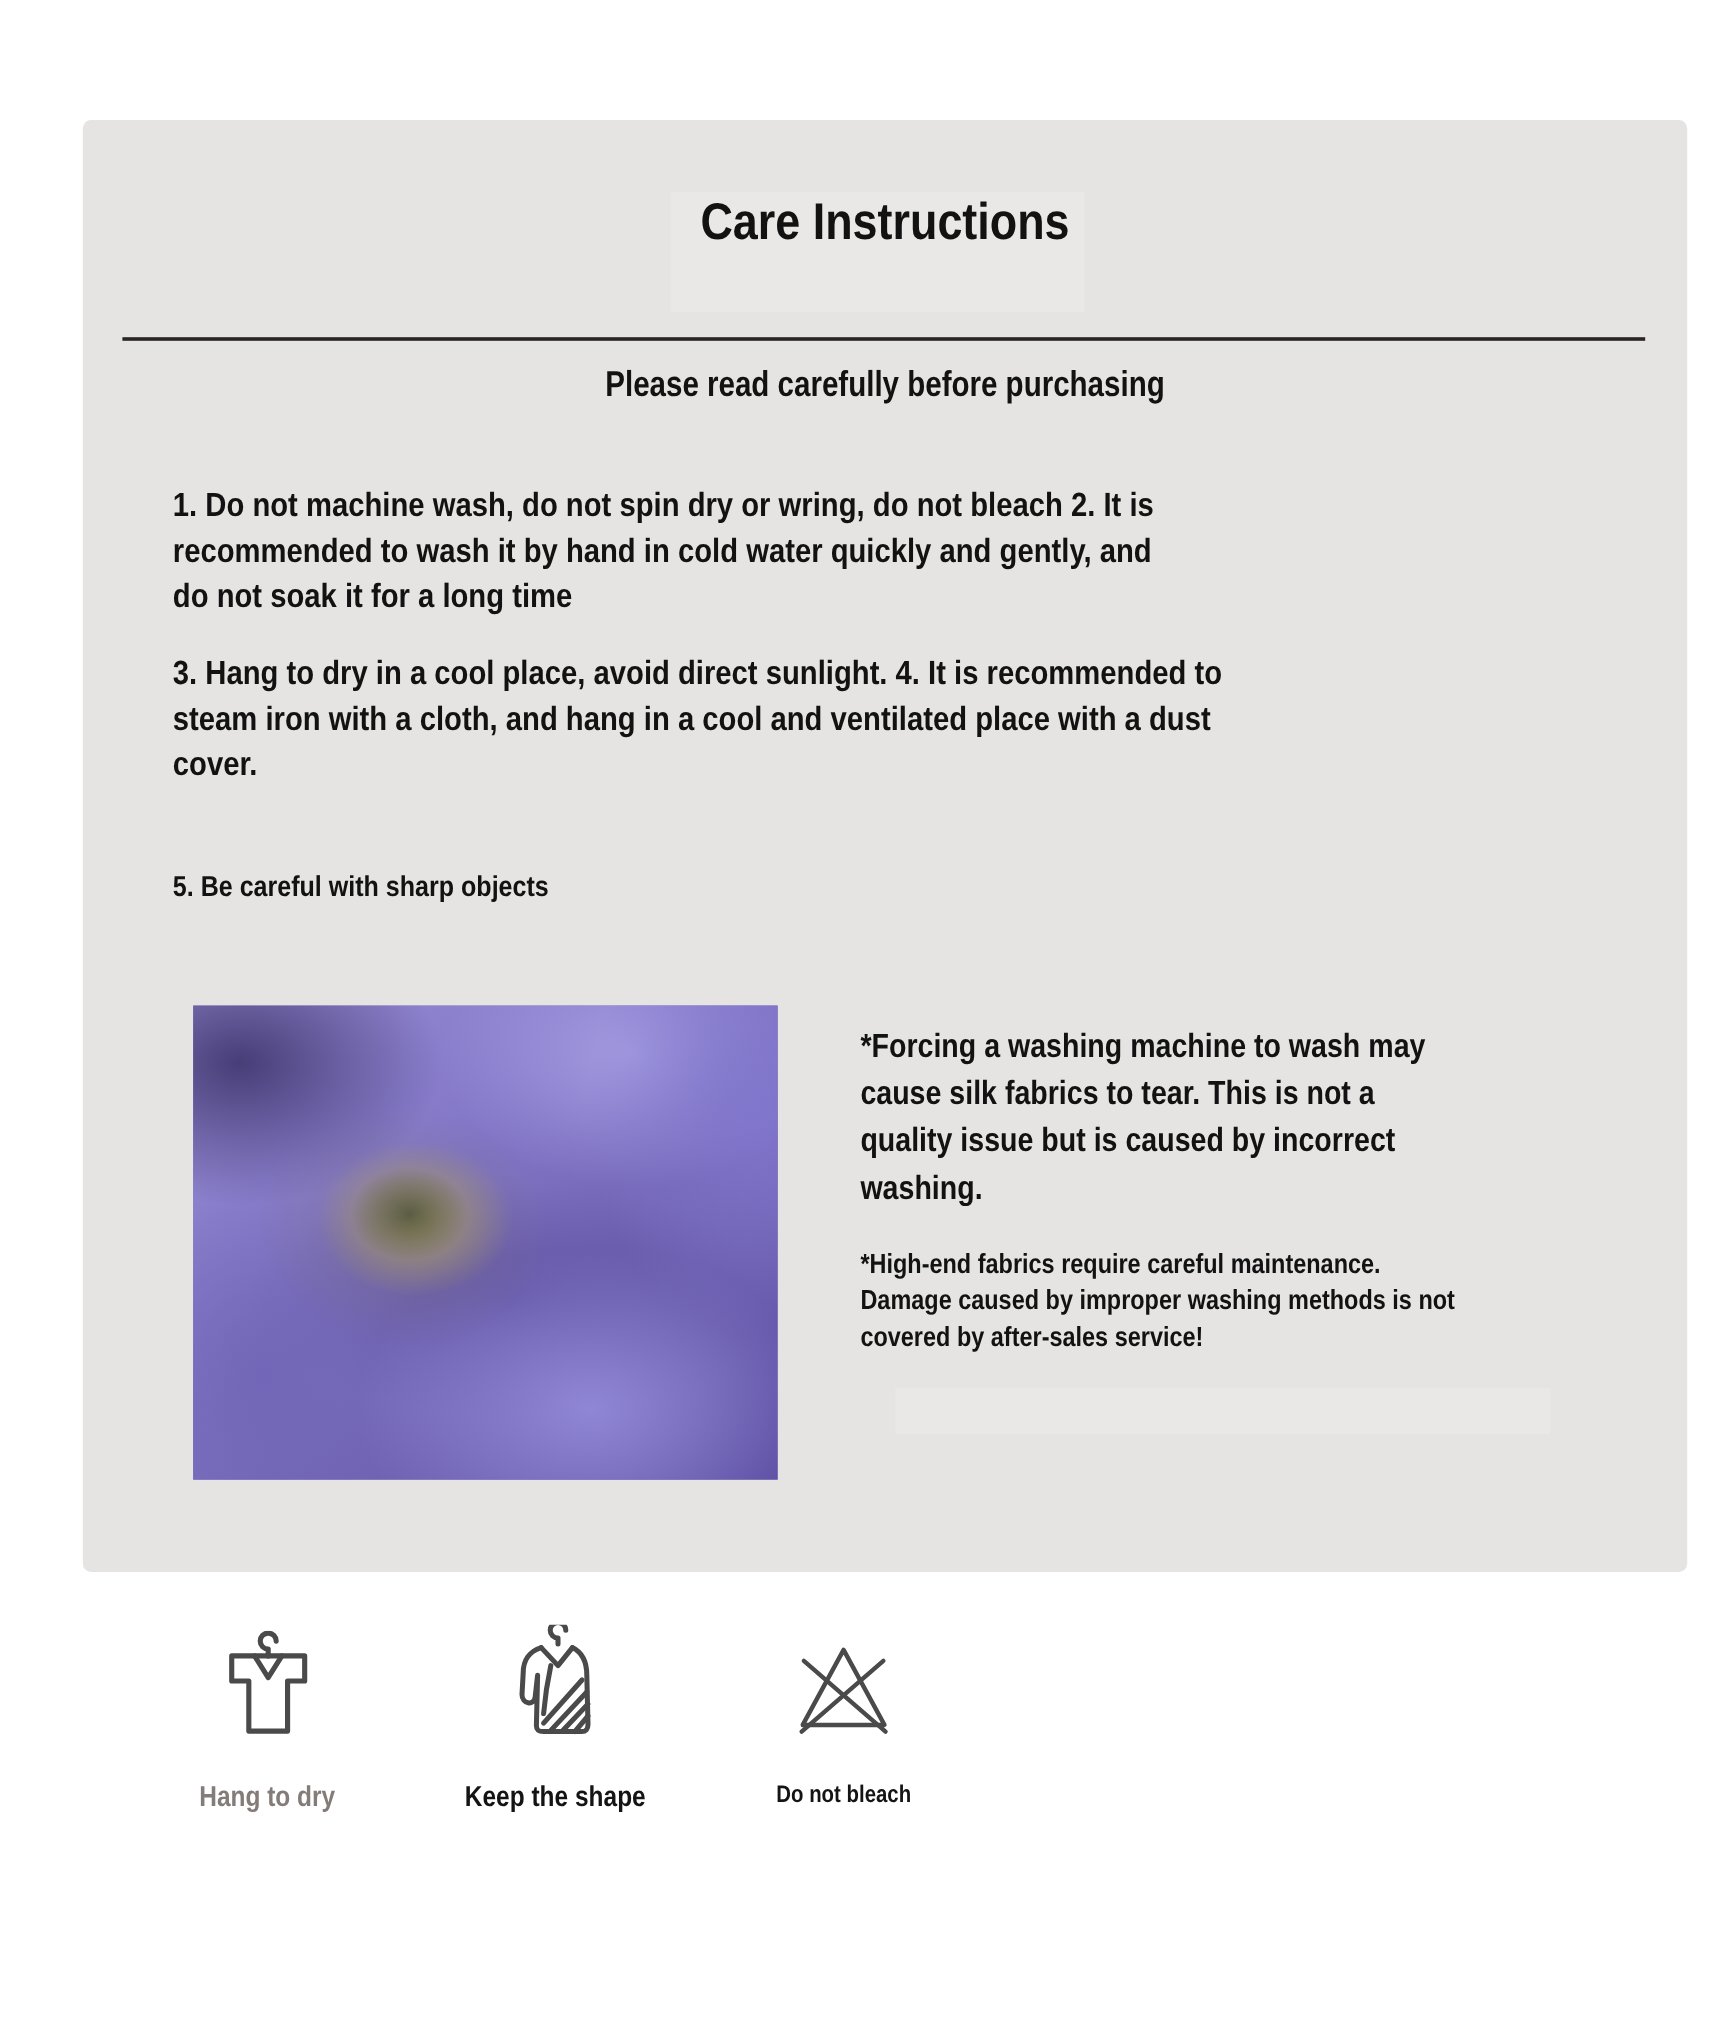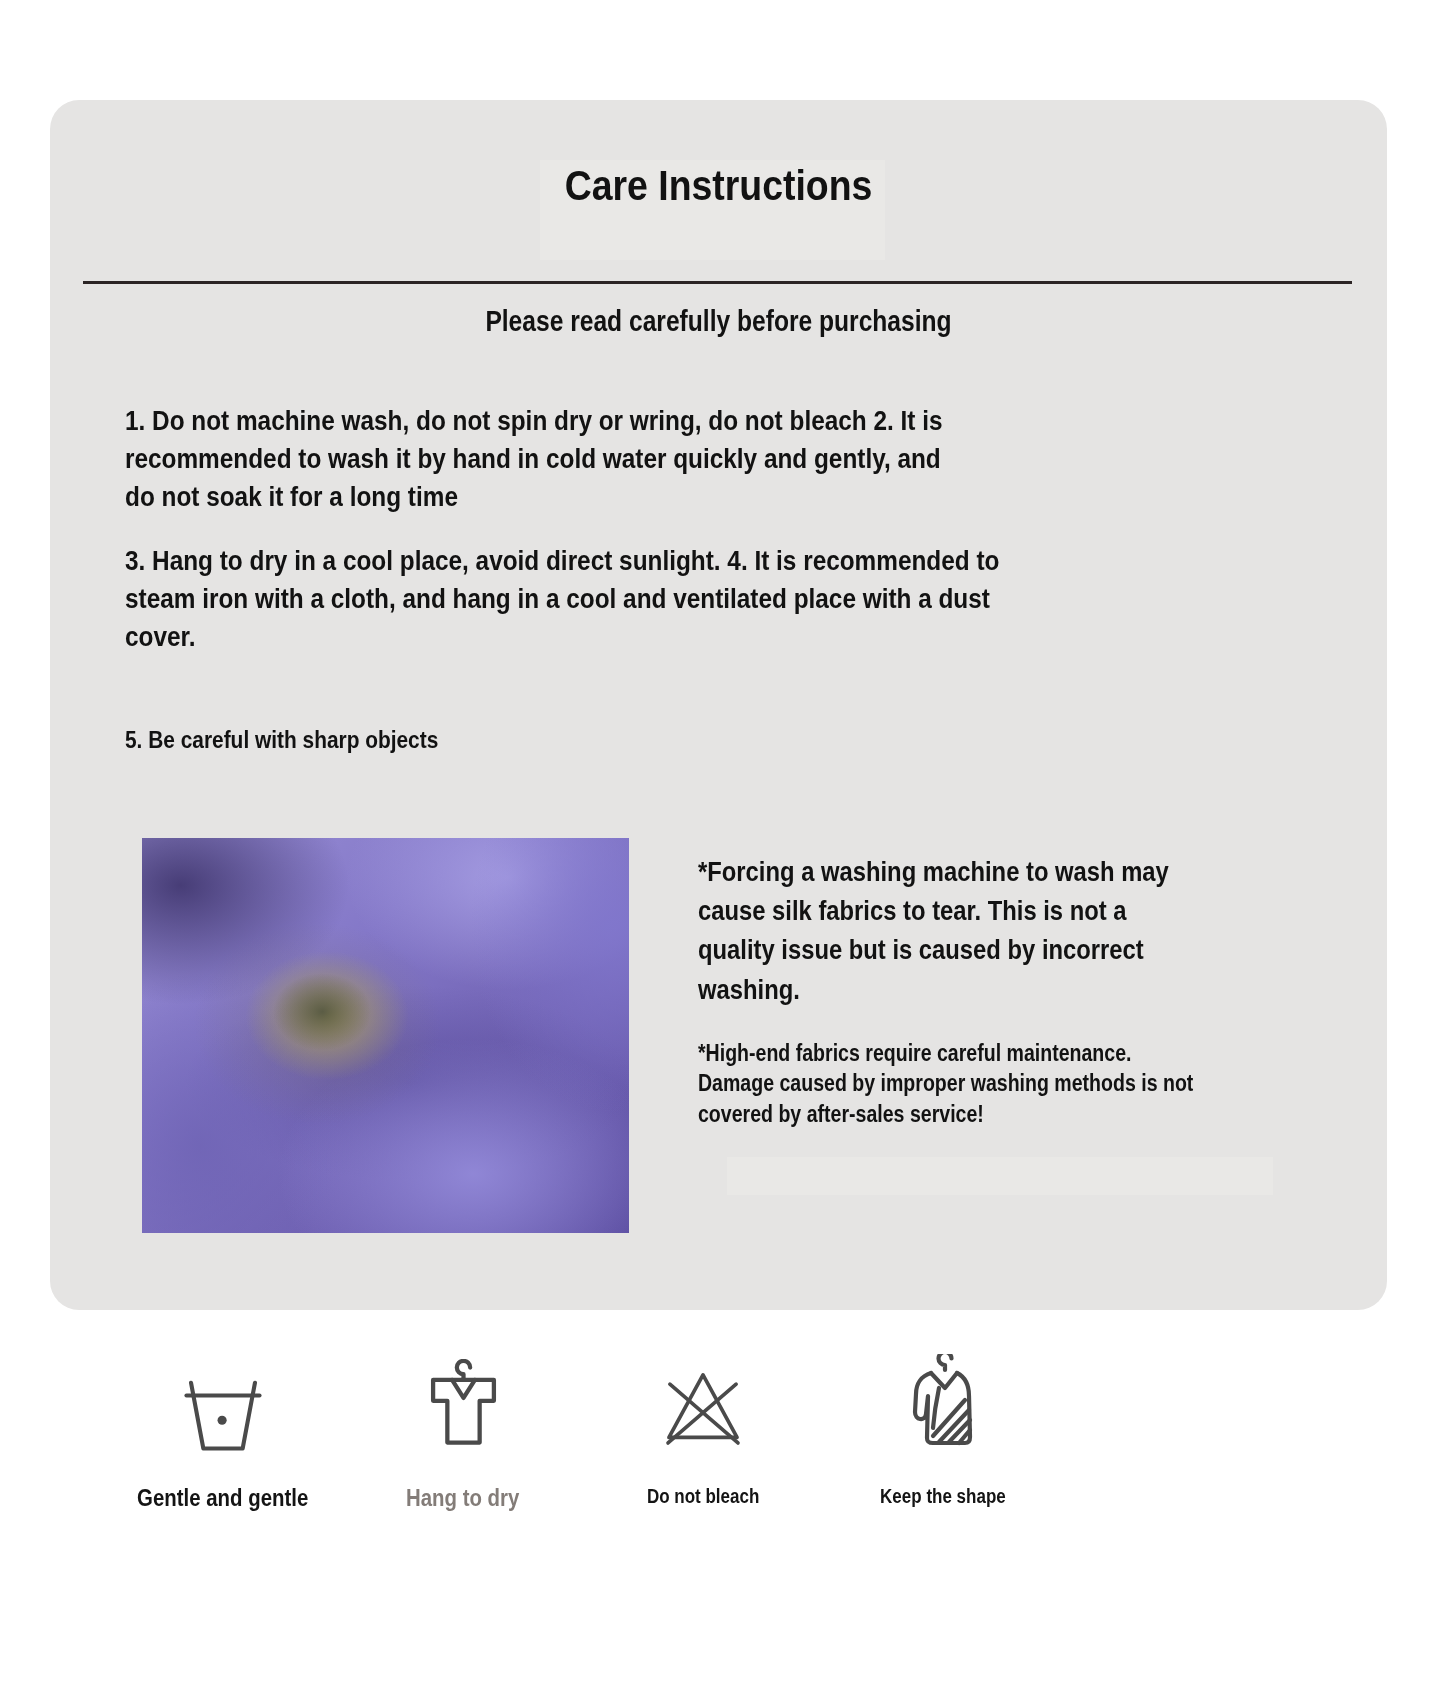--- a/index.html
+++ b/index.html
@@ -2,22 +2,22 @@
 <html><head>
 <meta charset="utf-8">
 <style>
   html,body{margin:0;padding:0;background:#ffffff;}
   #page{
     position:relative;width:1445px;height:1682px;background:#ffffff;
     font-family:"Liberation Sans","DejaVu Sans",sans-serif;overflow:hidden;
   }
   
   .card{
-    position:absolute;left:50px;top:100px;width:1337px;height:1210px;
-    background:#e5e4e3;border-radius:29px;
+    position:absolute;left:69px;top:100px;width:1337px;height:1210px;
+    background:#e5e4e3;border-radius:7px;
   }
   .remnant{position:absolute;background:#ecebea;opacity:.55;}
   .remnant.title-remnant{left:490px;top:60px;width:345px;height:100px;}
   .remnant.bottom-remnant{left:677px;top:1057px;width:546px;height:38px;}
   
   .card h1{
     position:absolute;left:0;right:0;top:62px;margin:0;text-align:center;
     font-size:43px;font-weight:700;color:#121212;line-height:1.1;
     transform:scaleX(.87);
   }
@@ -113,64 +113,54 @@
 quality issue but is caused by incorrect
 washing.</p>
 
     <p class="warn-secondary">*High-end fabrics require careful maintenance.
 Damage caused by improper washing methods is not
 covered by after-sales service!</p>
   </div>
 
   <div class="symbols-row">
 
-    <div class="symbol-col">
-      <div class="symbol-icon-box">
-        <svg width="92" height="84" viewBox="0 0 100 92">
-          <path d="M15 14 L28.5 86 L71.5 86 L85 14"></path>
-          <path d="M10 28 H90"></path>
-          <circle cx="49" cy="55" r="5" fill="#4a4a4a" stroke="none"></circle>
-        </svg>
-      </div>
-      <div class="symbol-label" style="color: rgb(20, 20, 20);">Gentle and gentle</div>
-    </div>
 
     <div class="symbol-col">
       <div class="symbol-icon-box">
         <svg width="95" height="95" viewBox="0 0 100 100">
           <path d="M50 22 v-6 a7 7 0 1 1 7 -7"></path>
           <path d="M18 22 H82 V44 H67 V88 H33 V44 H18 Z"></path>
           <path d="M38 22 L50 41 L62 22"></path>
         </svg>
       </div>
       <div class="symbol-label" style="color: rgb(131, 124, 120);">Hang to dry</div>
-    </div>
-
-    <div class="symbol-col">
-      <div class="symbol-icon-box">
-        <svg width="92" height="92" viewBox="0 0 100 100" style="stroke-width:4">
-          <path d="M50 14 L87 82 H13 Z"></path>
-          <path d="M14 24 L88 88"></path>
-          <path d="M86 24 L12 88"></path>
-        </svg>
-      </div>
-      <div class="symbol-label" style="color: rgb(20, 20, 20);">Do not bleach</div>
     </div>
 
     <div class="symbol-col">
       <div class="symbol-icon-box">
         <svg width="100" height="100" viewBox="0 0 100 100" style="stroke-width:4.2">
           <path d="M52 16 v-5 a6.5 6.5 0 1 1 6.5 -6.5"></path>
           <path d="M38 19 C28 22 23 30 23 40 L22 58 C22 66 32 68 33 60 L35 42 L34 84 C34 88 36 89 40 89 L72 89 C75 89 77 87 77 83 L76 42 C76 30 72 23 64 19"></path>
           <path d="M38 19 L52 34 L64 19"></path>
           <path d="M46 34 C43 48 41 62 40 74"></path>
           <path d="M40 82 L72 46"></path>
           <path d="M46 88 L76 56"></path>
           <path d="M56 88 L77 66"></path>
           <path d="M66 89 L77 76"></path>
         </svg>
       </div>
       <div class="symbol-label" style="color: rgb(20, 20, 20);">Keep the shape</div>
     </div>
 
+    <div class="symbol-col">
+      <div class="symbol-icon-box">
+        <svg width="92" height="92" viewBox="0 0 100 100" style="stroke-width:4">
+          <path d="M50 14 L87 82 H13 Z"></path>
+          <path d="M14 24 L88 88"></path>
+          <path d="M86 24 L12 88"></path>
+        </svg>
+      </div>
+      <div class="symbol-label" style="color: rgb(20, 20, 20);">Do not bleach</div>
+    </div>
+
 
   </div>
 </div>
 
 </body></html>

